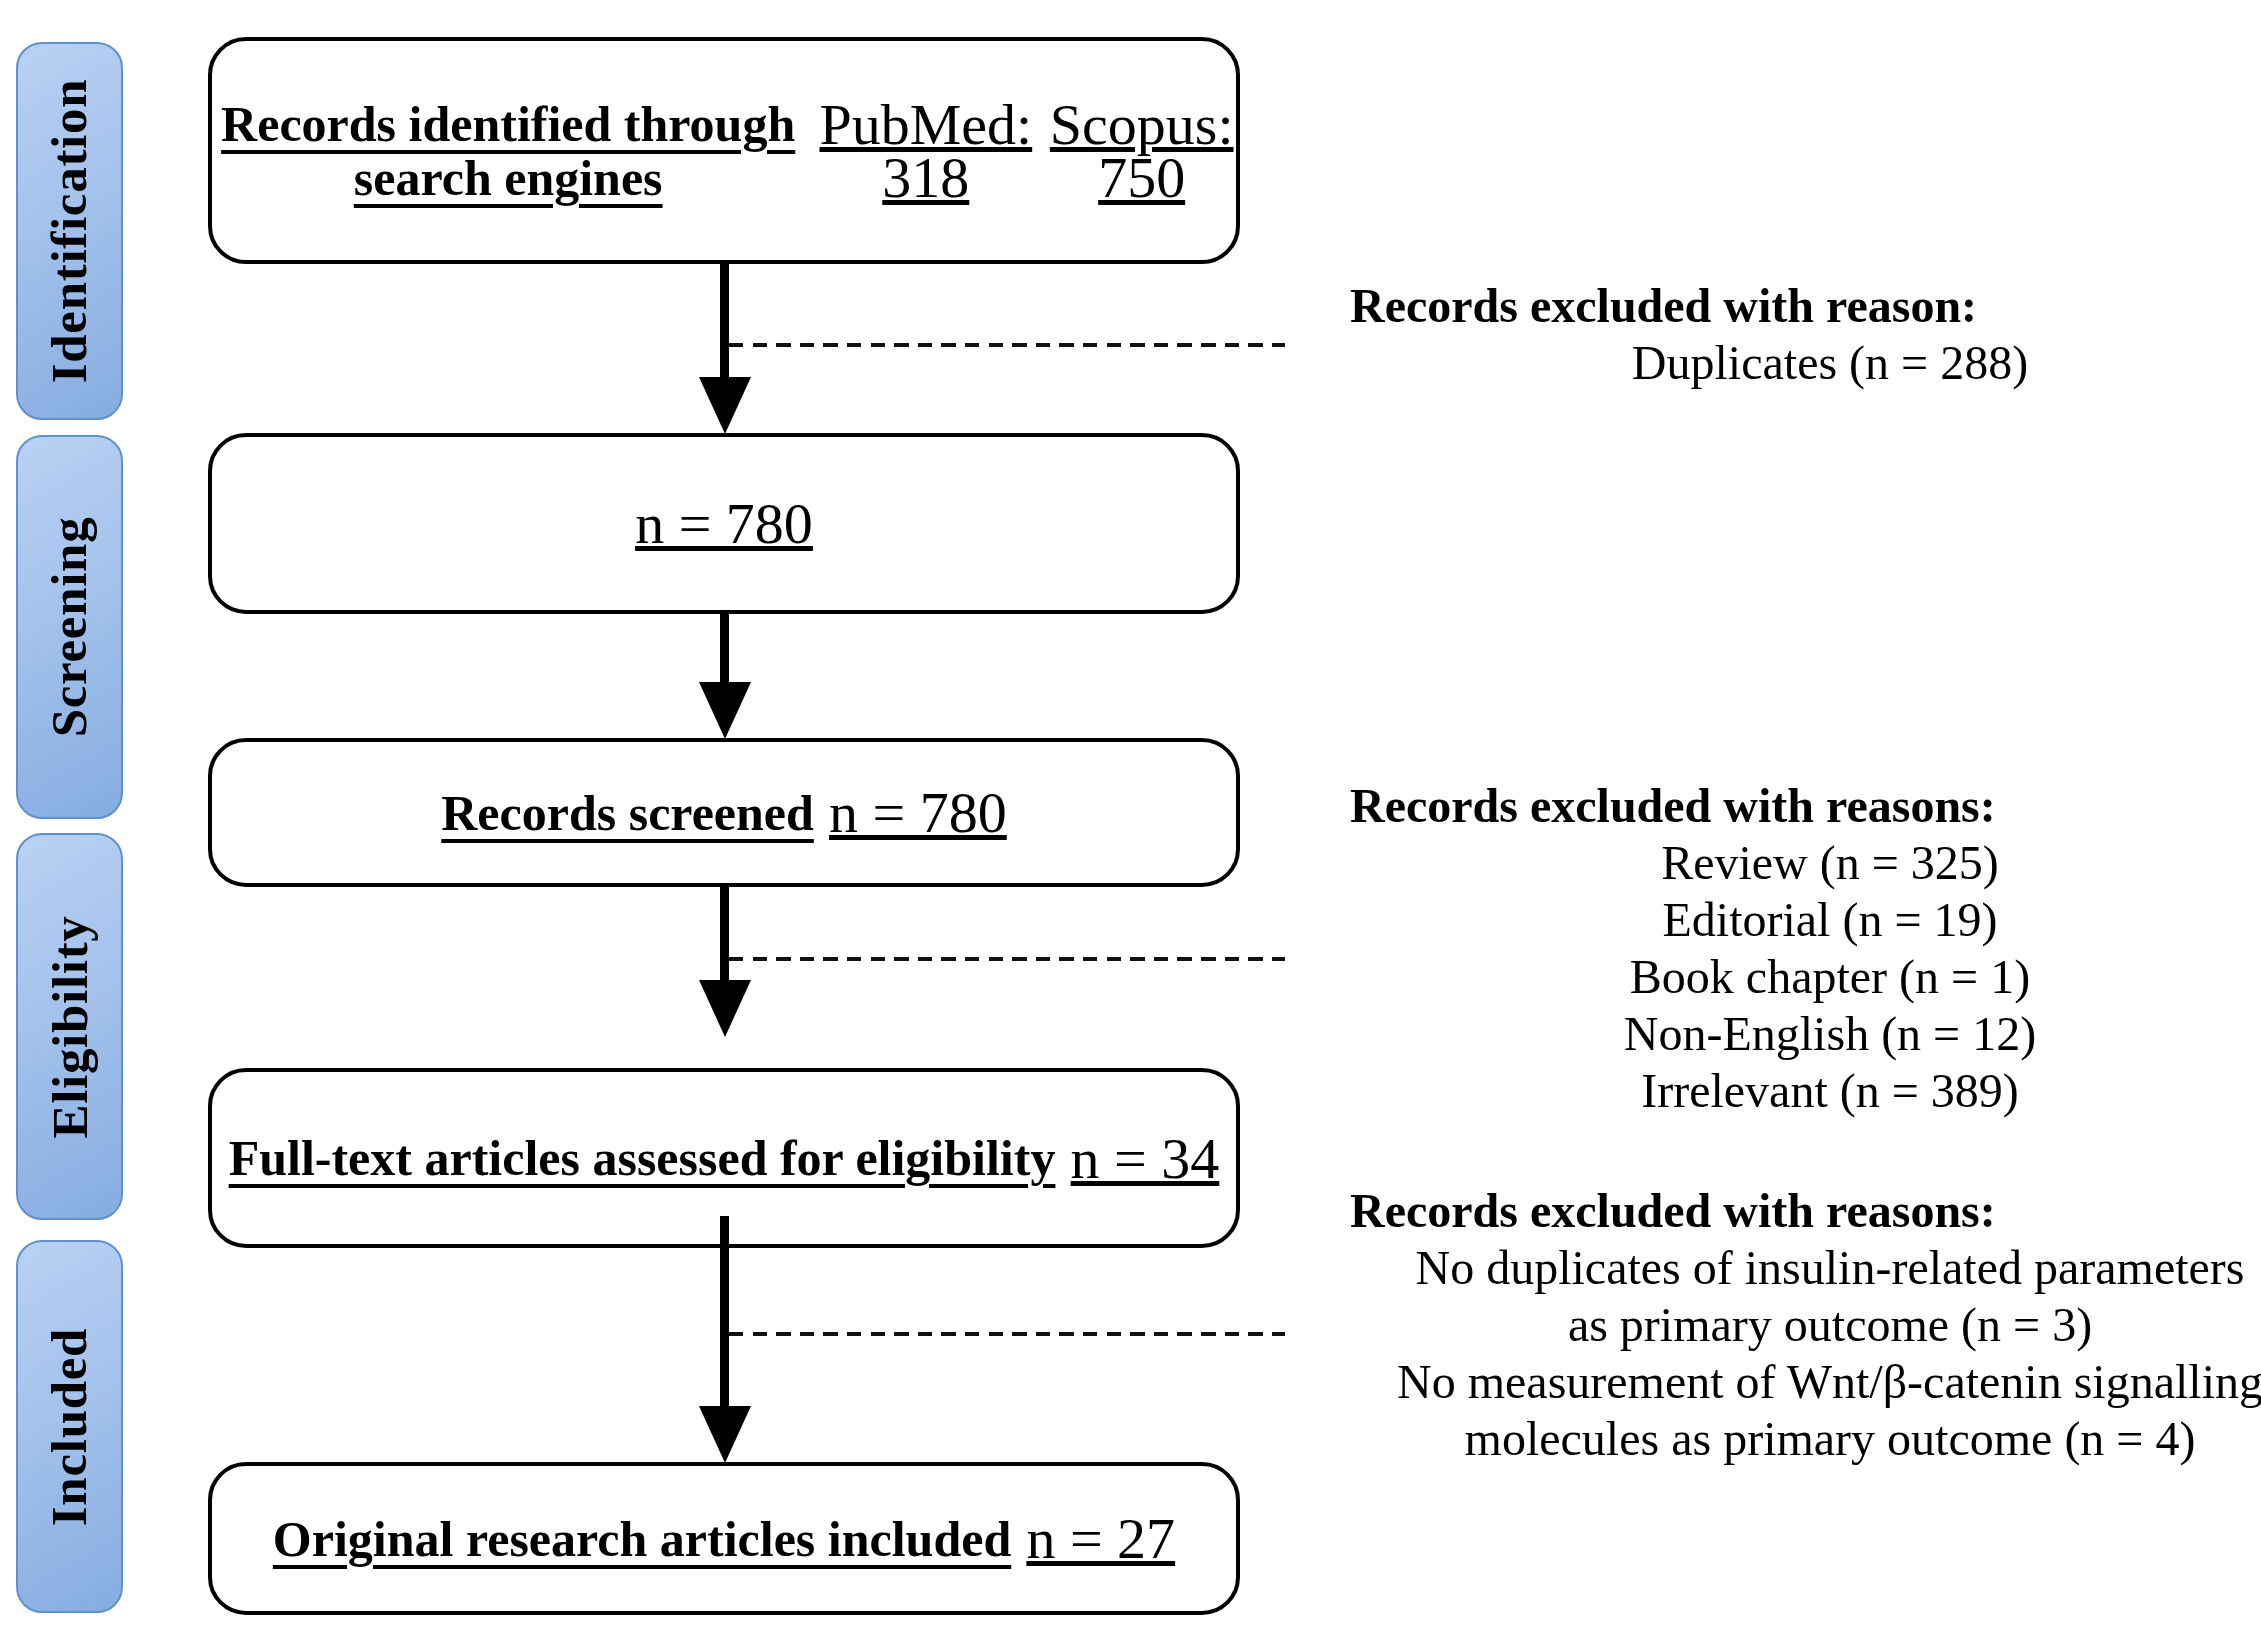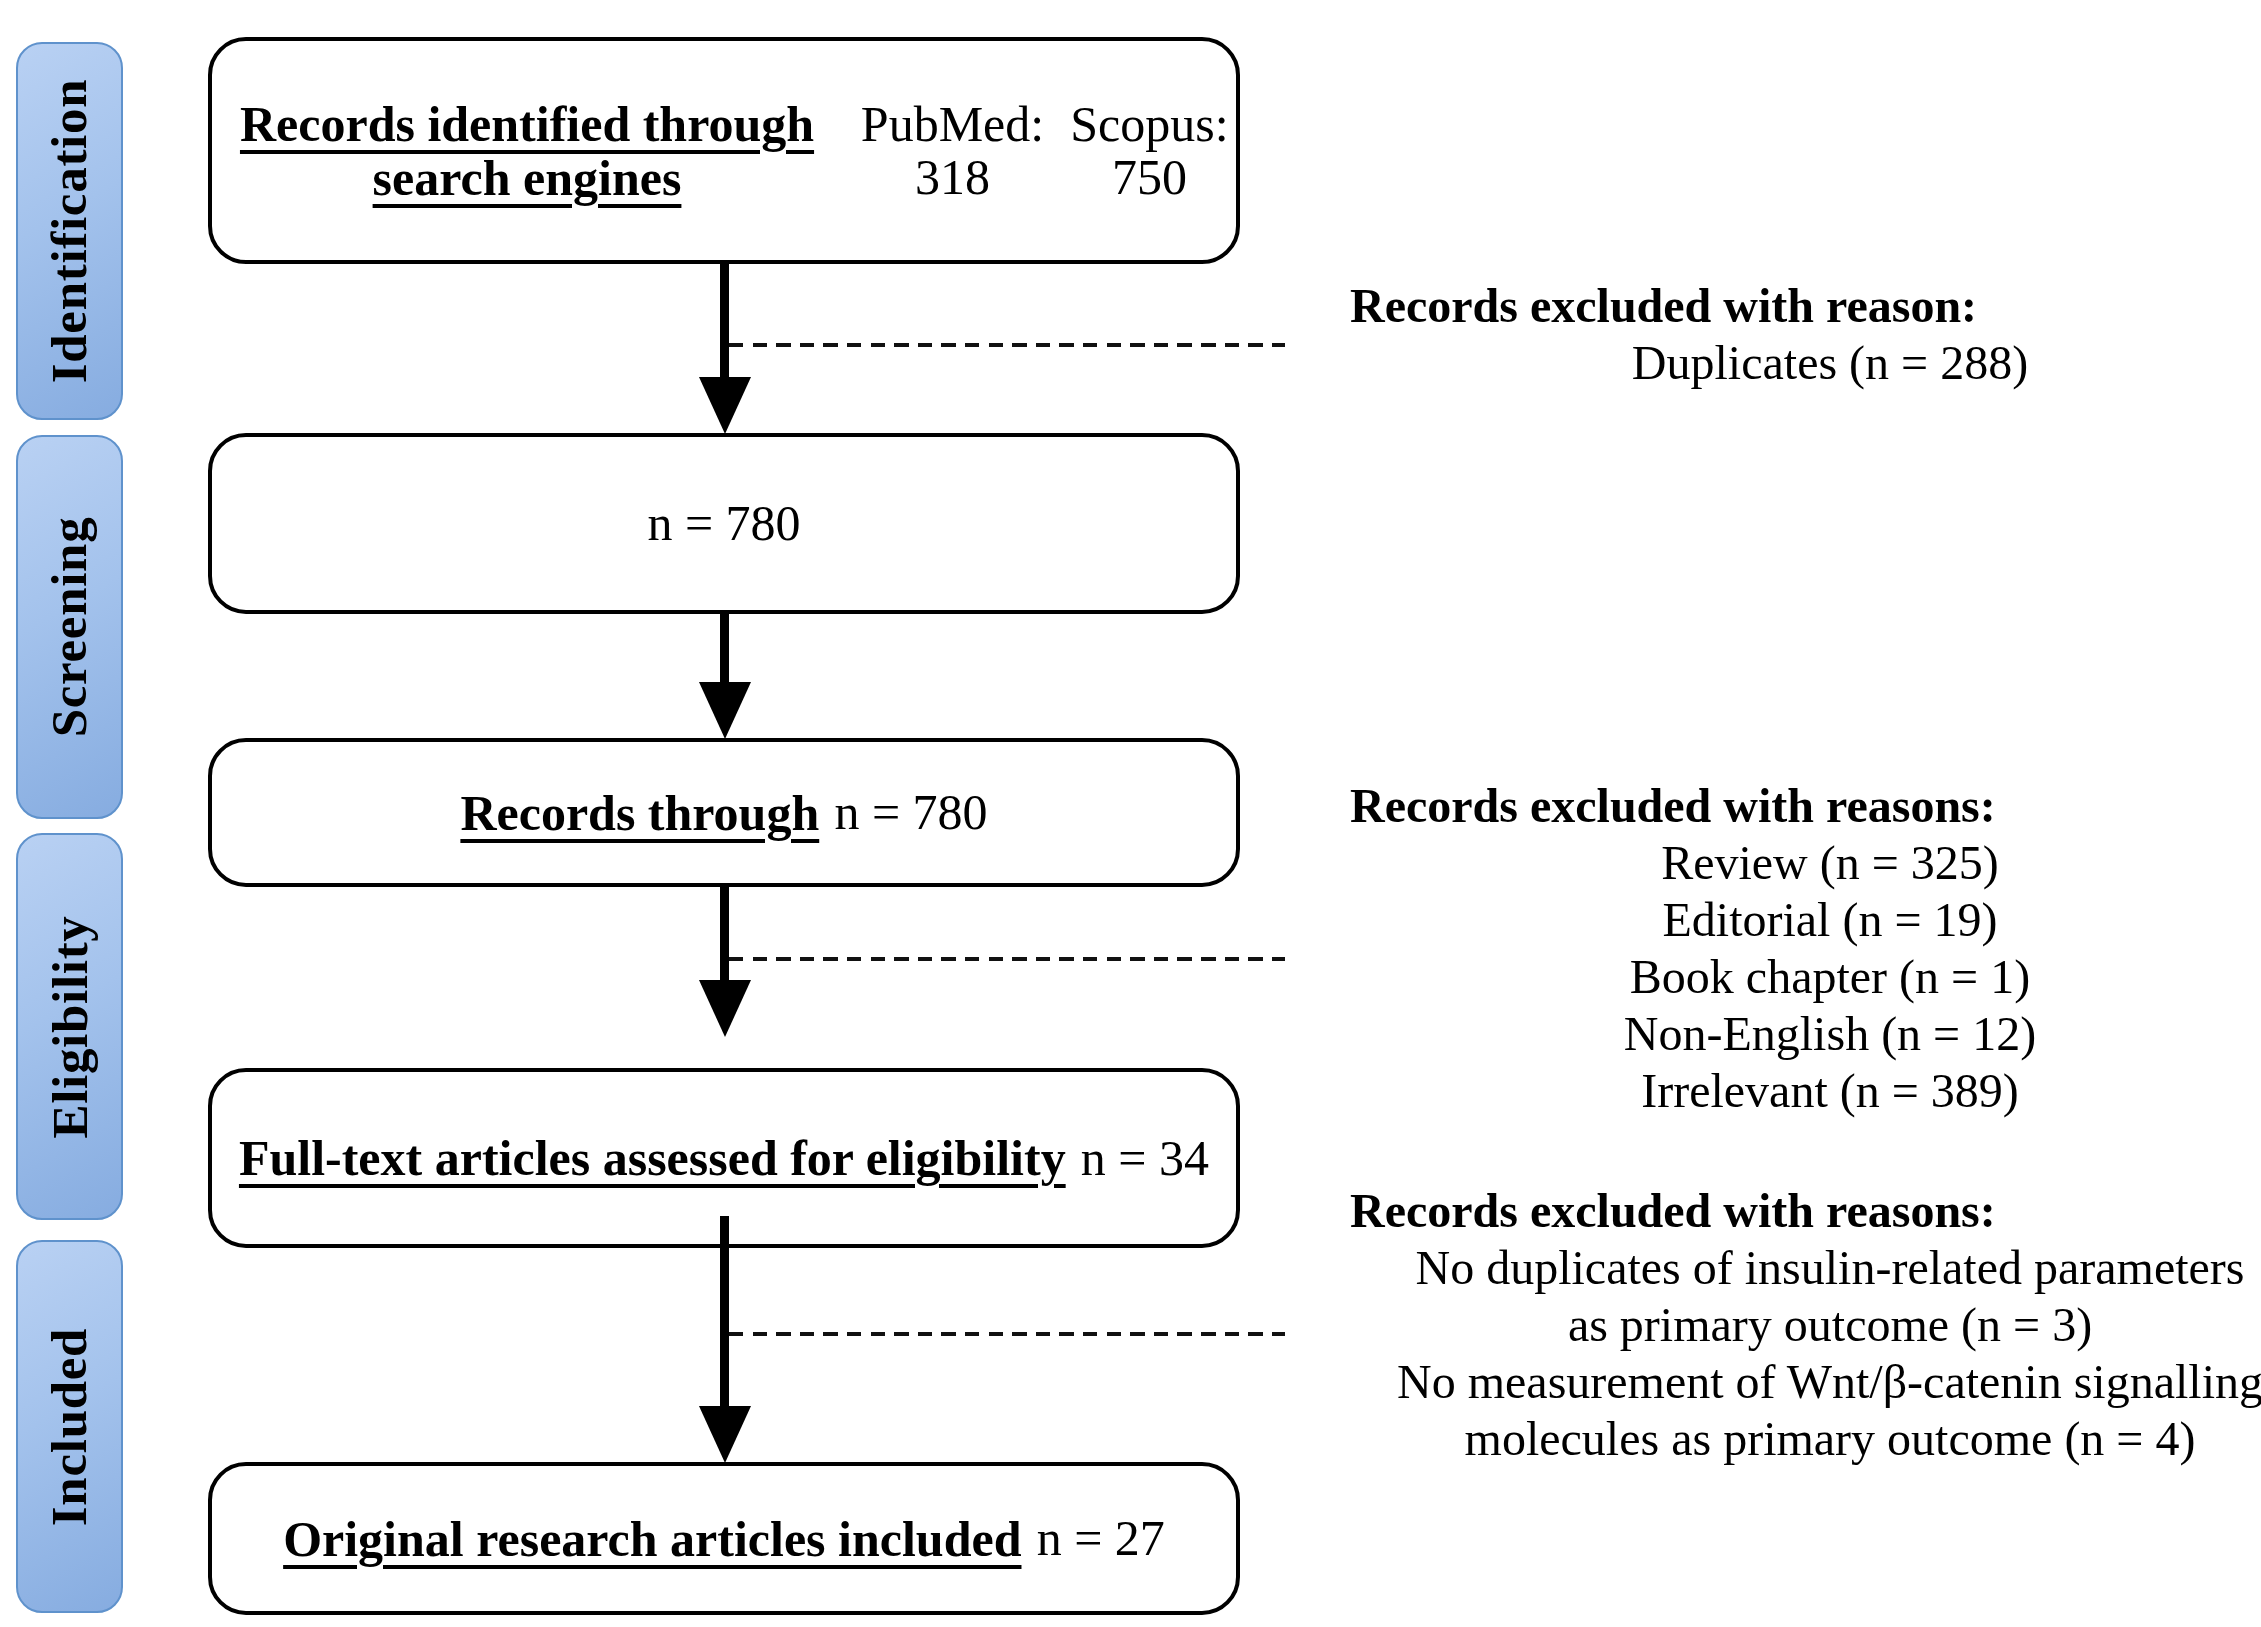--- a/index.html
+++ b/index.html
@@ -54,22 +54,23 @@
   }
   .fbox .title {
     font-weight: bold;
     font-size: 50px;
     line-height: 54px;
     text-decoration: underline;
     text-decoration-thickness: 3.5px;
     text-underline-offset: 9px;
   }
   .fbox .bline {
-    font-size: 50px;
+    font-size: 58px;
     line-height: 53px;
+    text-decoration: underline;
   }
   #box1 { top: 37px;   height: 227px; }
   #box2 { top: 433px;  height: 181px; }
   #box3 { top: 738px; height: 149px; }
   #box4 { top: 1068px; height: 180px; }
   #box5 { top: 1462px; height: 153px; }
 
   
   .astem {
     position: absolute;
@@ -134,21 +135,21 @@
 
 <div class="fbox" id="box1">
   <div class="title">Records identified through search engines</div>
   <div class="bline">PubMed: 318</div>
   <div class="bline">Scopus: 750</div>
 </div>
 <div class="fbox" id="box2">
   <div class="bline">n = 780</div>
 </div>
 <div class="fbox" id="box3">
-  <div class="title">Records through</div>
+  <div class="title">Records screened</div>
   <div class="bline">n = 780</div>
 </div>
 <div class="fbox" id="box4">
   <div class="title">Full-text articles assessed for eligibility</div>
   <div class="bline">n = 34</div>
 </div>
 <div class="fbox" id="box5">
   <div class="title">Original research articles included</div>
   <div class="bline">n = 27</div>
 </div>

